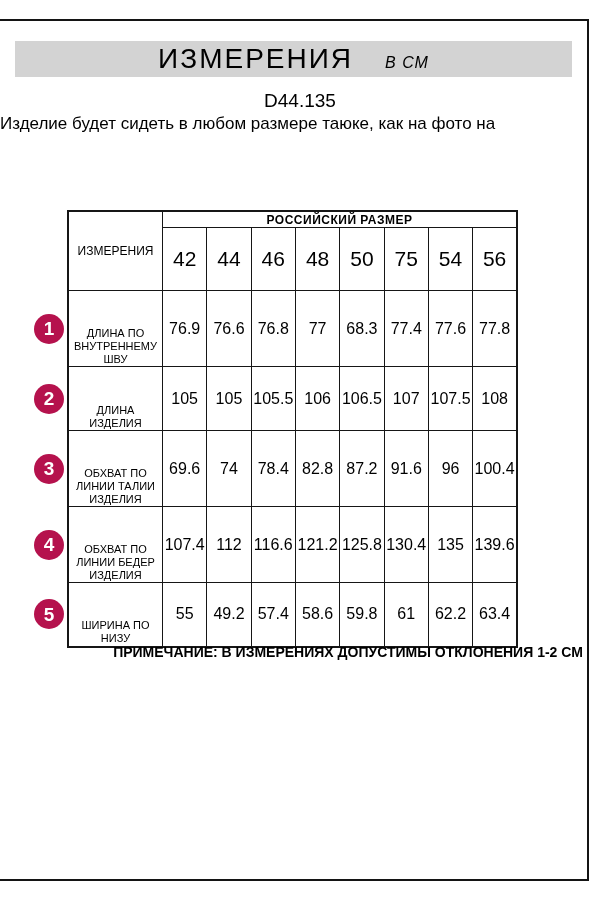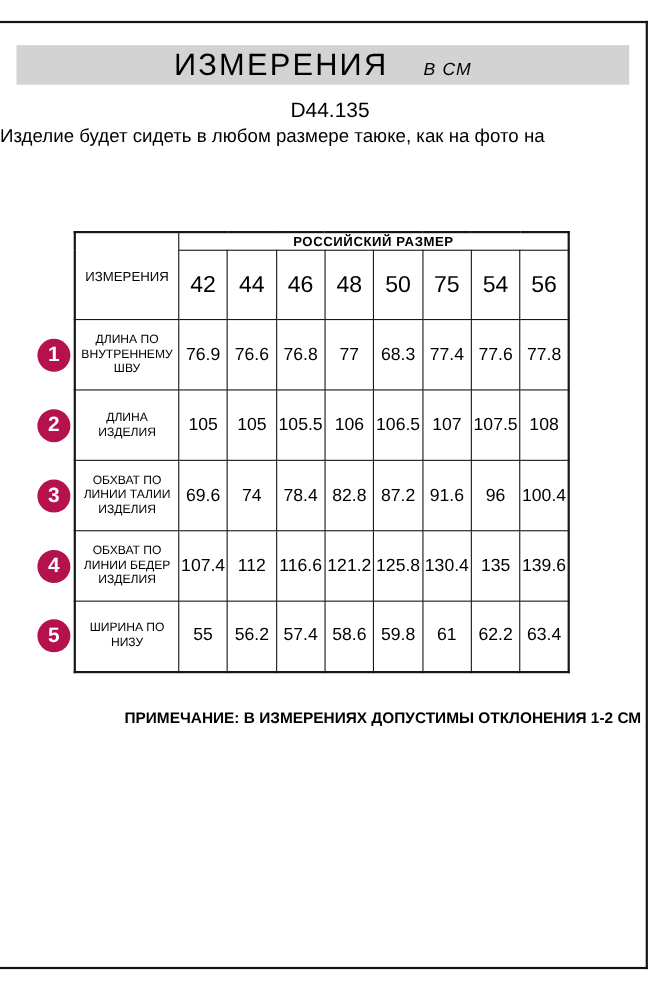--- a/index.html
+++ b/index.html
@@ -57,21 +57,21 @@
   }
   .corner { width:93px; font-size:12px; font-weight:400; }
   .group  { height:15px; font-size:12px; font-weight:700; letter-spacing:0.5px; }
   .size-cell { height:62px; font-size:21px; font-weight:400; }
   .size-table tbody tr { height:64px; }
   .rowlabel {
     position:relative;
     font-weight:400; font-size:11px; line-height:13px;
     padding:0 4px;
   }
-  .rowlabel-text { display:inline-block; }
+  .rowlabel-text { display:inline-block;margin-top:36px; }
   .badge {
     position:absolute; left:-35px; top:50%;
     transform:translateY(-50%);
     width:30px; height:30px; border-radius:50%;
     color:#fff; font-size:19px; font-weight:700;
     display:flex; align-items:center; justify-content:center;
   }
   .val { font-size:16px; font-weight:400; }
   .note {
     position:absolute; top:644px; left:0; width:100%;
@@ -152,21 +152,21 @@
         <td class="val">116.6</td>
         <td class="val">121.2</td>
         <td class="val">125.8</td>
         <td class="val">130.4</td>
         <td class="val">135</td>
         <td class="val">139.6</td>
       </tr>
       <tr>
         <th class="rowlabel"><span class="badge" style="background: rgb(181, 18, 77);">5</span><span class="rowlabel-text">ШИРИНА ПО НИЗУ</span></th>
         <td class="val">55</td>
-        <td class="val">56.2</td>
+        <td class="val">49.2</td>
         <td class="val">57.4</td>
         <td class="val">58.6</td>
         <td class="val">59.8</td>
         <td class="val">61</td>
         <td class="val">62.2</td>
         <td class="val">63.4</td>
       </tr>
     </tbody>
 </table>
 

